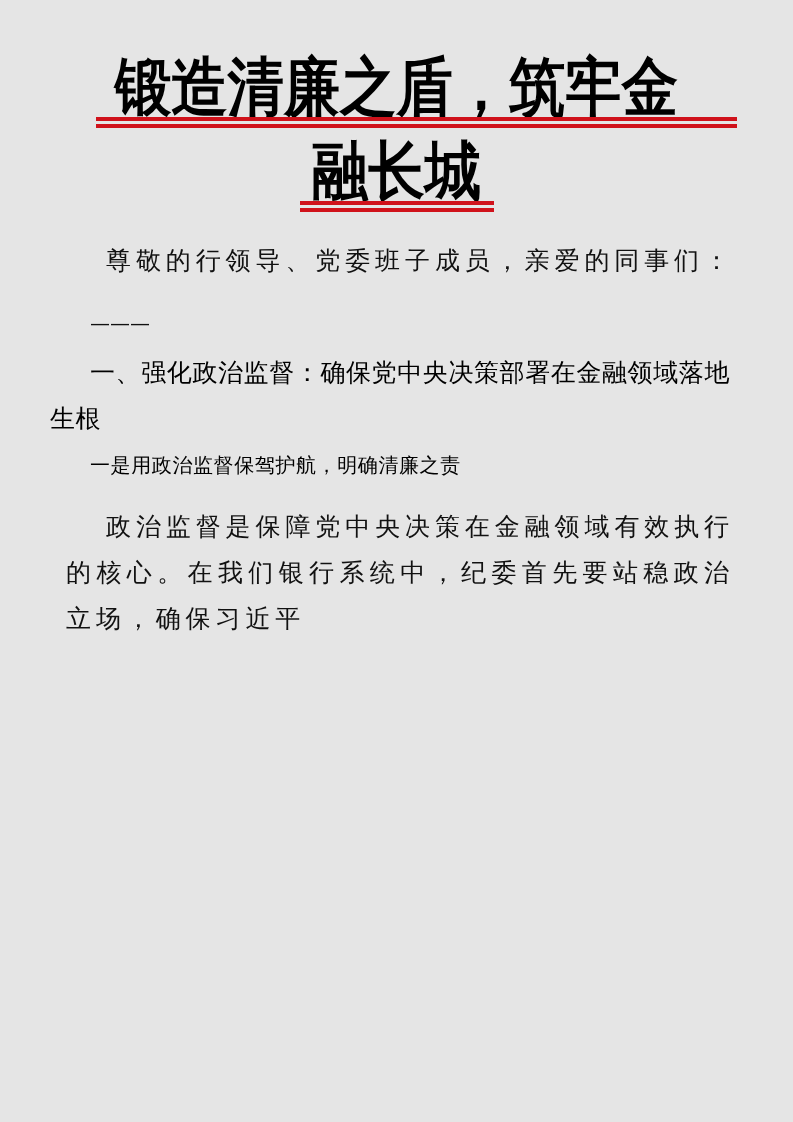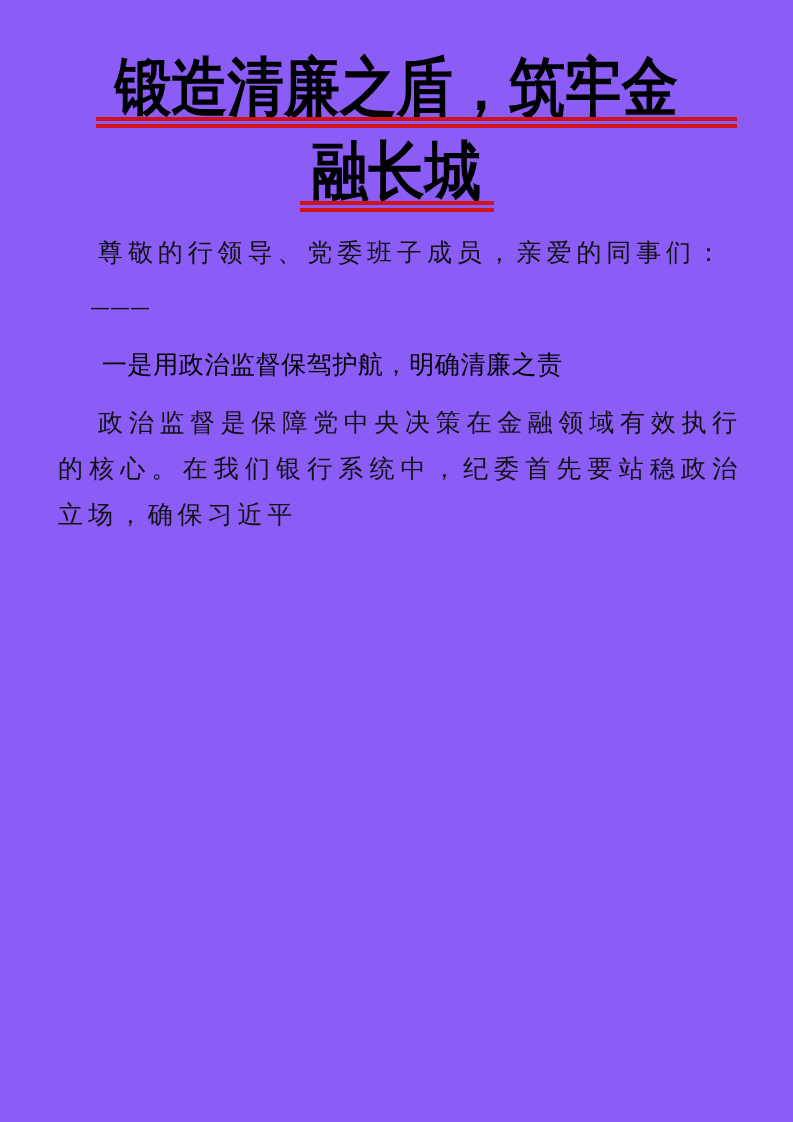--- a/index.html
+++ b/index.html
@@ -1,53 +1,54 @@
 <!DOCTYPE html>
 <html><head>
 <meta charset="utf-8">
 <style>
   html, body { margin:0; padding:0; background:#ffffff; }
   body { width:793px; height:1122px; position:relative; overflow:hidden;
          font-family:"DejaVu Serif","Liberation Serif",serif; color:#111; }
-  .page { position:absolute; left:0; top:0; width:793px; height:1122px; background:#8b5cf6; }
+  .page { position:absolute; left:0; top:0; width:793px; height:1122px; background:#e5e5e5; }
 
   .title-line { position:absolute; left:0; width:793px; text-align:center;
                 font-family:"DejaVu Sans","Liberation Sans",sans-serif;
                 font-weight:bold; font-size:64px; line-height:70px; color:#000;
                 letter-spacing:0px; transform:scaleX(0.88); transform-origin:center top; }
   .title-1 { top:52px; }
   .title-2 { top:136px; }
 
   .uline { position:absolute; height:4px; background:#d0121b; }
 
   .body { position:absolute; left:50px; top:222px; width:700px; }
-  .p { font-size:25px; line-height:46px; letter-spacing:4.9px; margin:8px;
+  .p { font-size:25px; line-height:46px; letter-spacing:4.9px; margin:16px;
        text-align:justify; text-indent:40px; white-space:normal; }
   .sep { font-size:20px; line-height:46px; margin:0; padding-left:40px;
          letter-spacing:0; font-family:"DejaVu Sans","Liberation Sans",sans-serif; }
   .h1 { font-family:"DejaVu Sans","Liberation Sans",sans-serif;
         font-size:25px; line-height:46px; margin:4px 0 0 0; text-indent:40px;
         letter-spacing:0.6px; color:#000; }
   .h2 { font-family:"DejaVu Sans","Liberation Sans",sans-serif;
-        font-size:25px; line-height:46px; margin:12px; text-indent:40px;
+        font-size:20px; line-height:46px; margin:0; text-indent:40px;
         letter-spacing:0.6px; color:#000; }
 </style>
 </head>
 <body>
 
 <div class="page">
 
   <div class="title-line title-1">锻造清廉之盾，筑牢金</div>
   <div class="uline" style="left:96px; top:117px; width:641px;"></div>
   <div class="uline" style="left:96px; top:124px; width:641px;"></div>
 
   <div class="title-line title-2">融长城</div>
   <div class="uline" style="left:300px; top:201px; width:194px;"></div>
   <div class="uline" style="left:300px; top:208px; width:194px;"></div>
 
   <div class="body">
     <p class="p">尊敬的行领导、党委班子成员，亲爱的同事们：</p>
     <p class="sep">———</p>
+    <p class="h1">一、强化政治监督：确保党中央决策部署在金融领域落地生根</p>
     <p class="h2">一是用政治监督保驾护航，明确清廉之责</p>
     <p class="p">政治监督是保障党中央决策在金融领域有效执行的核心。在我们银行系统中，纪委首先要站稳政治立场，确保习近平</p>
   </div>
 
 </div>
 
 </body></html>

